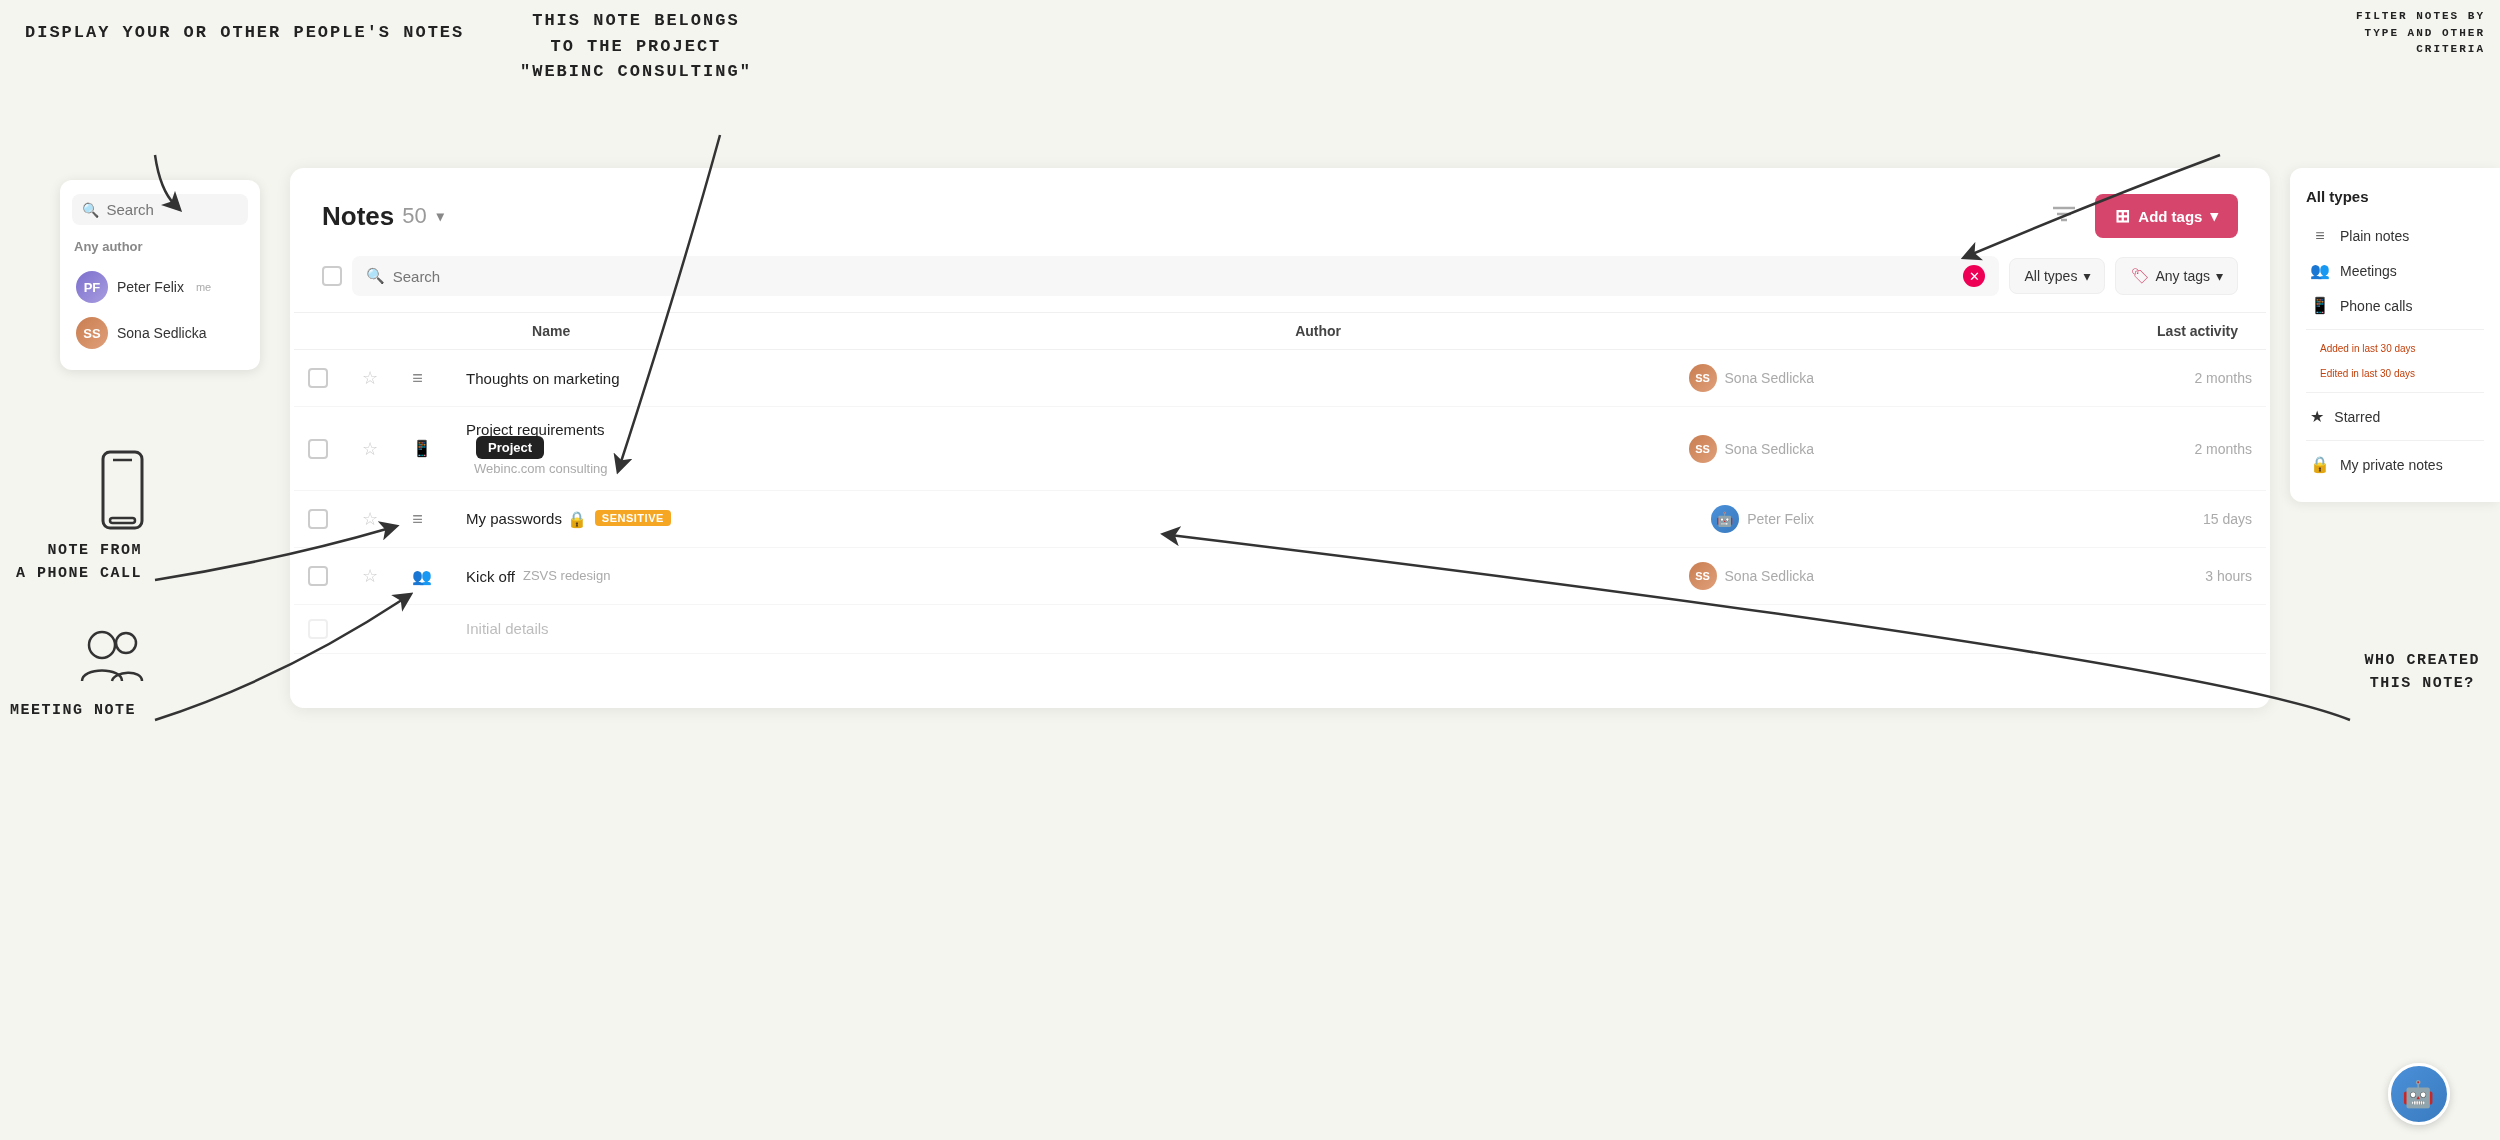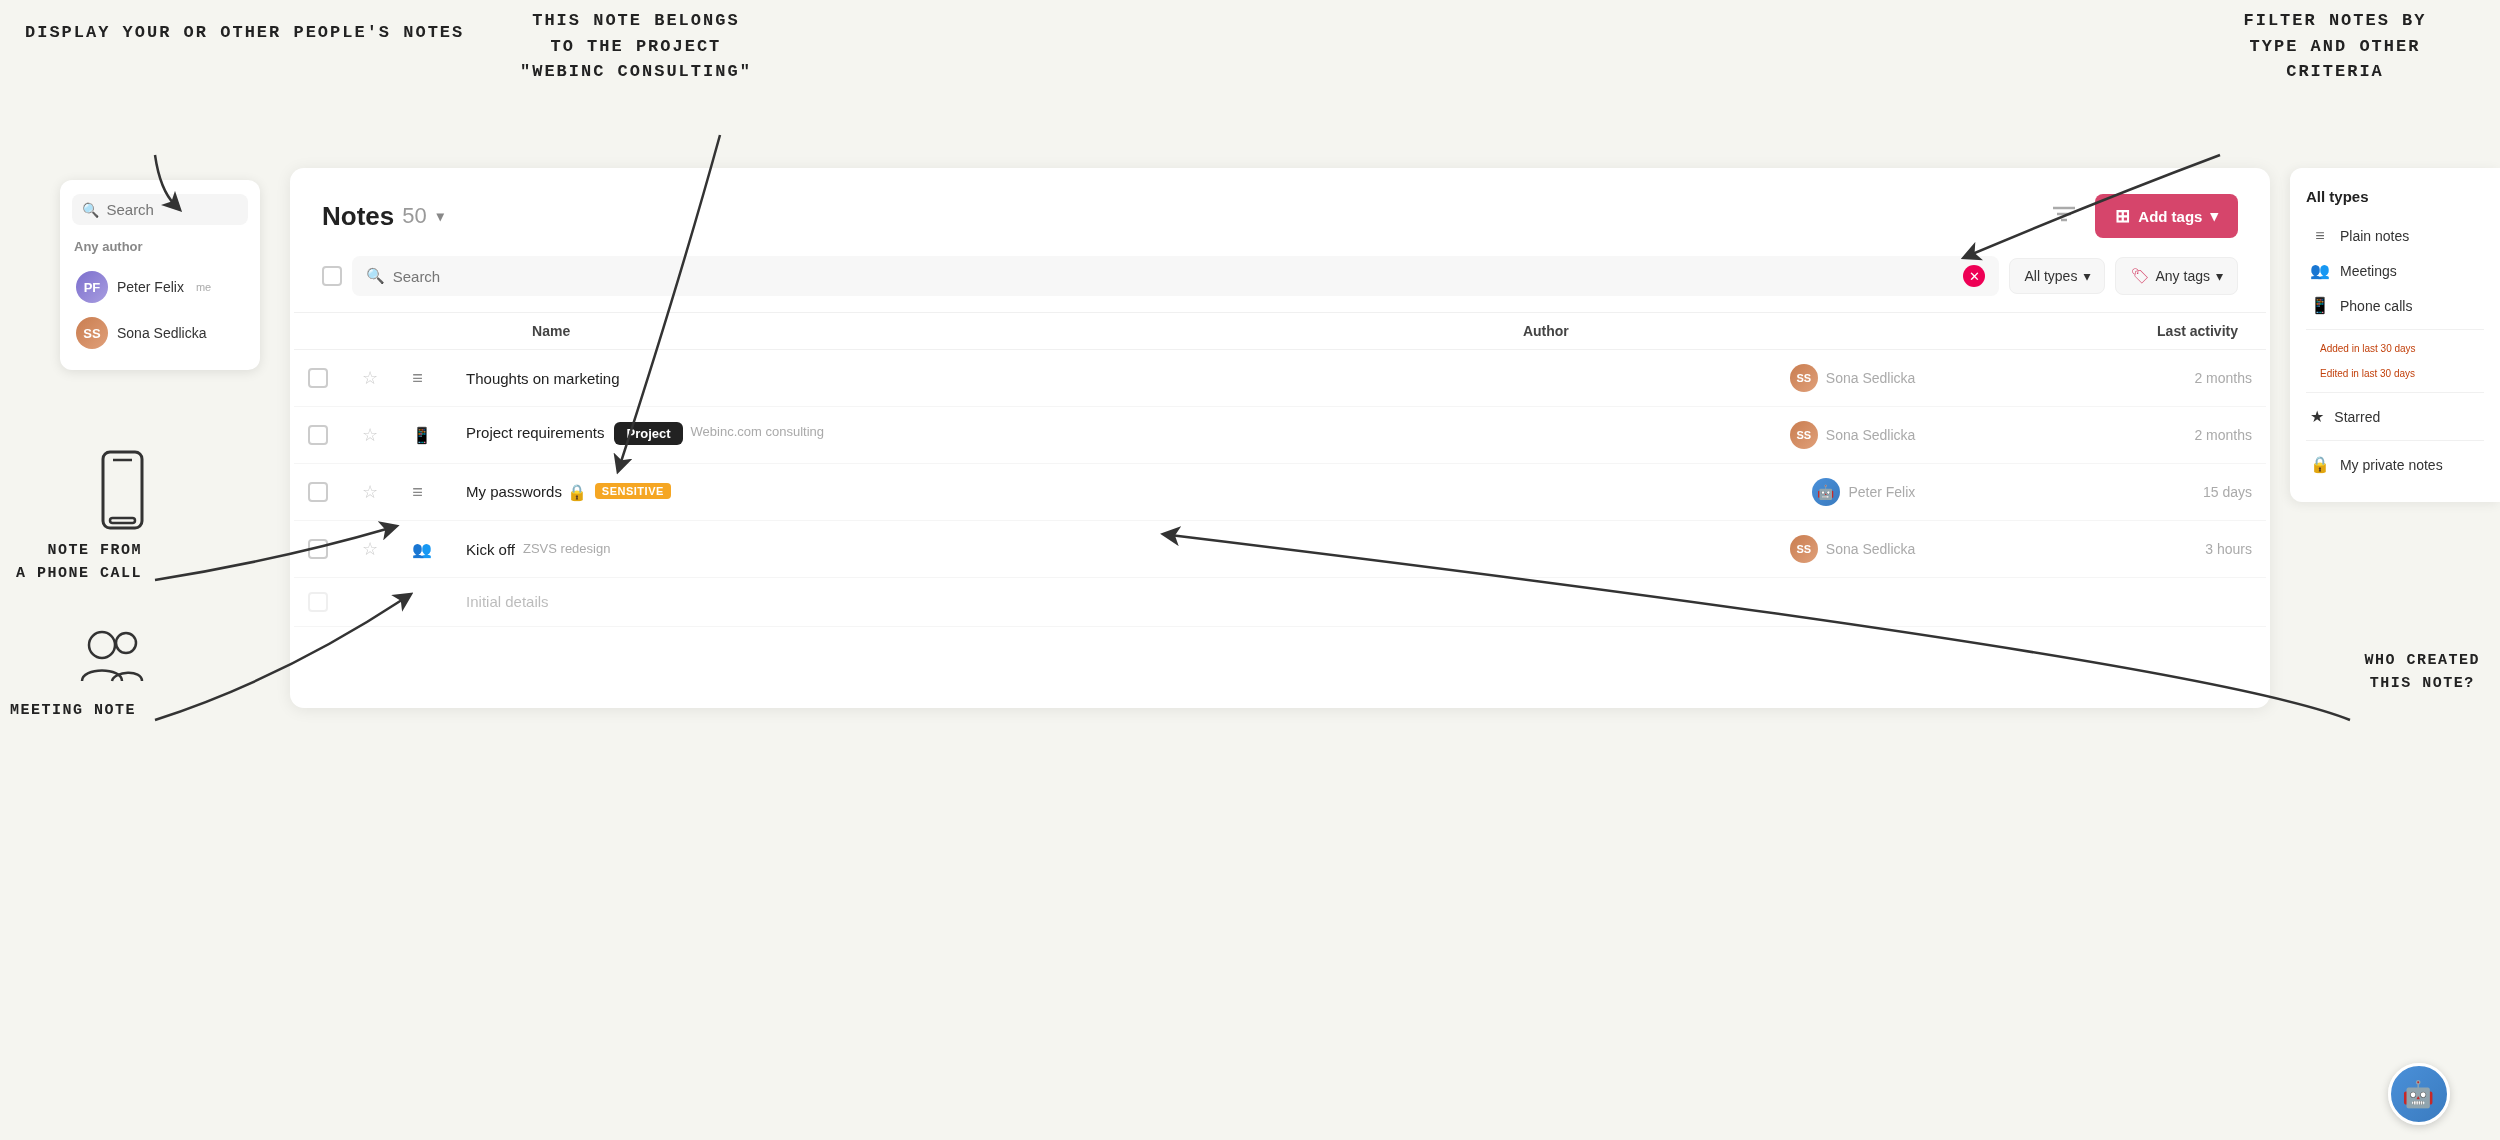--- a/index.html
+++ b/index.html
@@ -334,21 +334,21 @@
   </style>
 </head>
 <body>
 
 <div class="annotation ann-display" style="position:absolute;top:20px;left:25px;font-family:'Courier New',monospace;font-size:17px;font-weight:bold;text-transform:uppercase;letter-spacing:2px;line-height:1.5;color:#222;text-align:center;">DISPLAY YOUR
 OR OTHER PEOPLE'S
 NOTES</div>
 
 <div class="annotation ann-note-belongs" style="position:absolute;top:8px;left:520px;font-family:'Courier New',monospace;font-size:17px;font-weight:bold;text-transform:uppercase;letter-spacing:2px;line-height:1.5;color:#222;text-align:center;">THIS NOTE BELONGS<br>TO THE PROJECT<br>"WEBINC CONSULTING"</div>
 
-<div class="annotation ann-filter" style="position:absolute;top:8px;right:15px;width:300px;font-family:'Courier New',monospace;font-size:17px;font-weight:bold;text-transform:uppercase;letter-spacing:2px;line-height:1.5;color:#222;text-align:center;">FILTER NOTES BY<br>TYPE AND OTHER<br>CRITERIA</div>
+<div class="annotation ann-filter" style="position:absolute;top:8px;right:15px;width:300px;font-family:'Courier New',monospace;font-size:11px;font-weight:bold;text-transform:uppercase;letter-spacing:2px;line-height:1.5;color:#222;text-align:right;">FILTER NOTES BY<br>TYPE AND OTHER<br>CRITERIA</div>
 
 <div style="position:absolute;top:540px;left:16px;font-family:'Courier New',monospace;font-size:15px;font-weight:bold;text-transform:uppercase;letter-spacing:1.5px;line-height:1.5;color:#222;text-align:right;">NOTE FROM<br>A PHONE CALL</div>
 
 <div style="position:absolute;top:450px;left:95px;font-size:52px;color:#333;z-index:3;">
   <svg width="55" height="80" viewBox="0 0 55 80" fill="none">
     <rect x="8" y="2" width="39" height="76" rx="7" stroke="#333" stroke-width="3" fill="none"></rect>
     <rect x="15" y="68" width="25" height="5" rx="2.5" stroke="#333" stroke-width="2.5" fill="none"></rect>
     <line x1="18" y1="10" x2="37" y2="10" stroke="#333" stroke-width="2.5"></line>
   </svg>
 </div>
@@ -480,21 +480,21 @@
         <td class="row-activity">2 months</td>
       </tr>
 
       <tr>
         <td>
             <div class="row-checkbox"></div>
           </td>
         <td><span class="row-star">☆</span></td>
         <td><span class="row-type-icon" style="font-size:16px;">📱</span></td>
         <td>
-          <div class="cell-name-wrap" style="position:relative;">
+          <div class="cell-name-wrap" style="position:relative;flex-direction:column;">
             <span class="row-name">Project requirements</span>
             <span class="project-tooltip">Project</span>
             <span class="row-project">Webinc.com consulting</span>
           </div>
         </td>
         <td>
           <div class="row-author">
             <div class="avatar av-ss" style="width:28px;height:28px;font-size:11px;">SS</div>
             <span>Sona Sedlicka</span>
           </div>

